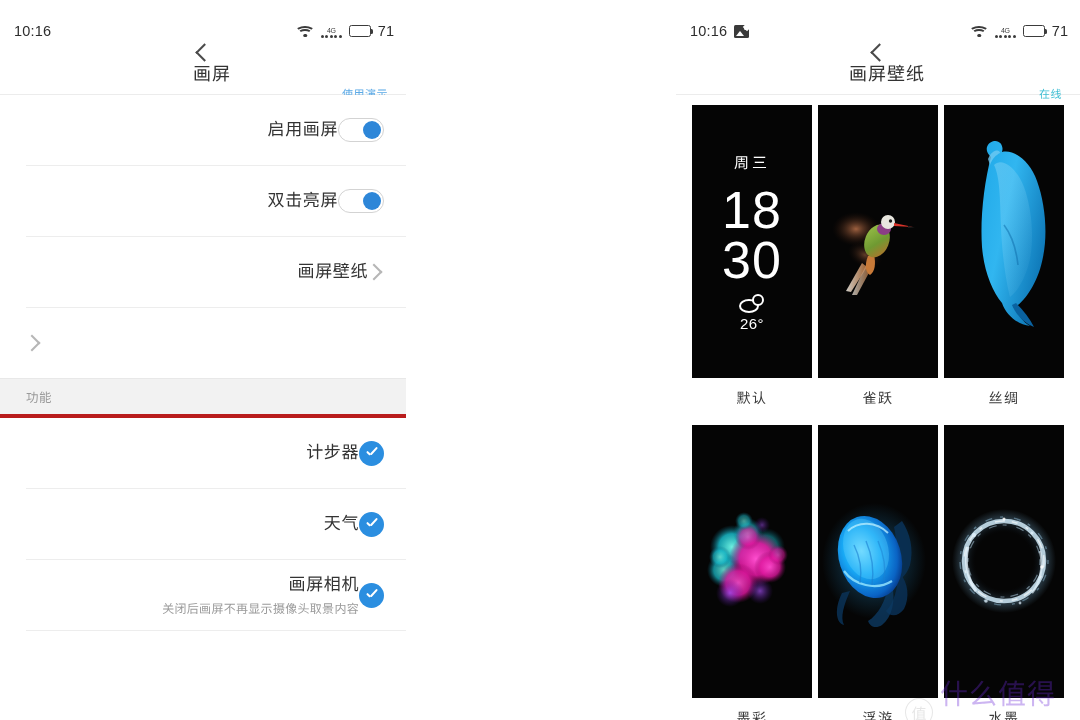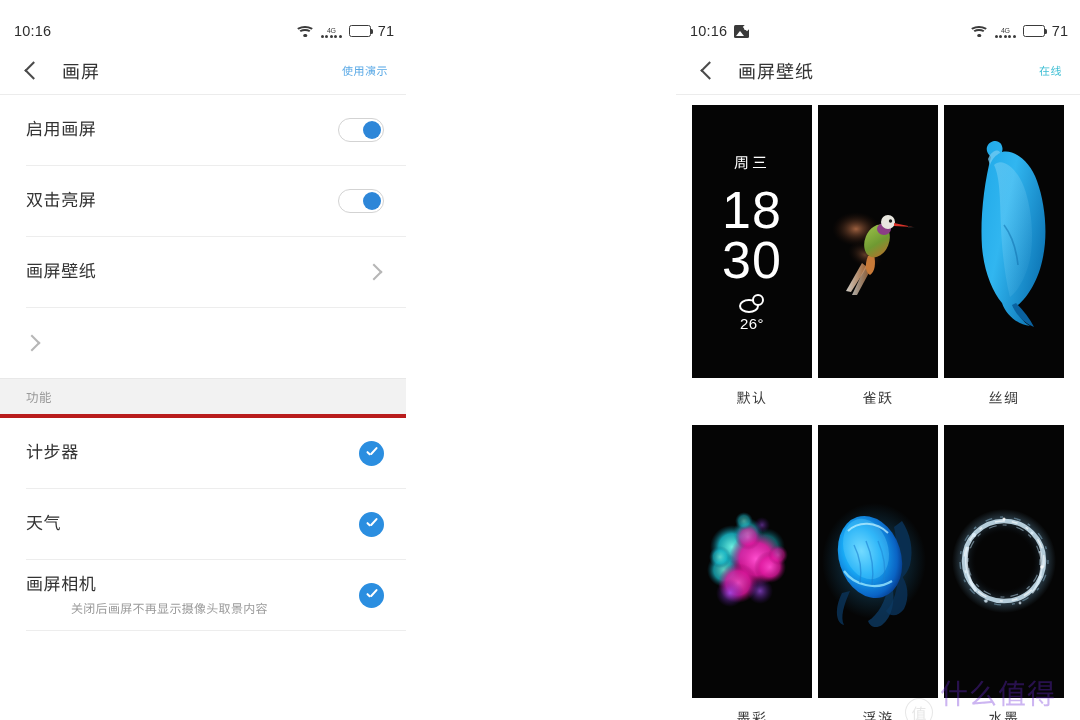--- a/index.html
+++ b/index.html
@@ -53,30 +53,30 @@
 
   .ic-batt{width:22px;height:12px;border:1.5px solid #3b3b3b;border-radius:2.5px;
     position:relative;box-sizing:border-box;padding:1.5px;}
   .ic-batt .fill{height:100%;background:#3b3b3b;border-radius:1px;}
   .ic-batt:after{content:"";position:absolute;right:-3.5px;top:3px;width:2px;height:5px;
     background:#3b3b3b;border-radius:0 1.5px 1.5px 0;}
   .sb-batt-num{font-size:14.5px;color:#2d2d2d;}
 
   
   .navbar{height:48px;display:flex;align-items:center;padding:0 18px 0 20px;
-    box-sizing:border-box;position:relative;background:#fff;}
+    box-sizing:border-box;position:relative;background:#fff;flex-direction:column;}
   .nav-back{width:26px;height:26px;display:flex;align-items:center;justify-content:center;cursor:pointer;}
   .nav-back .chev{width:11px;height:11px;border-left:2.4px solid #4a4a4a;border-bottom:2.4px solid #4a4a4a;
     transform:rotate(45deg);}
   .nav-title{font-size:18px;color:#333;margin-left:16px;letter-spacing:1px;}
   .nav-action{margin-left:auto;font-size:11px;color:#5aa9e6;letter-spacing:.5px;cursor:pointer;}
   .nav-sep{height:1px;background:#ececec;}
 
   
-  .list{background:#fff;}
+  .list{background:#fff;text-align:right;}
   .row{position:relative;display:flex;align-items:center;
     padding:0 22px 0 26px;box-sizing:border-box;min-height:70px;background:#fff;}
   .row .labels{display:flex;flex-direction:column;justify-content:center;flex:1;}
   .row .title{font-size:17px;color:#333;letter-spacing:.6px;line-height:1.25;}
   .row .sub{font-size:12px;color:#9b9b9b;margin-top:4px;letter-spacing:.3px;margin-left:45px;}
   .divider{height:1px;background:#ededed;margin-left:26px;margin-right:0;}
 
   .toggle{width:46px;height:24px;border-radius:13px;background:#ffffff;
     border:1.3px solid #d3d3d3;position:relative;box-sizing:border-box;cursor:pointer;flex:none;}
   .toggle .knob{position:absolute;top:50%;transform:translateY(-50%);right:2px;

